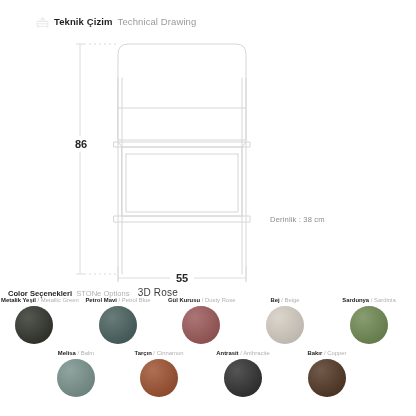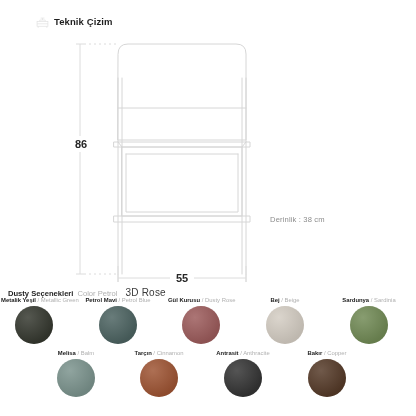--- a/index.html
+++ b/index.html
@@ -75,20 +75,21 @@
   <span class="ico">
     <svg viewBox="0 0 24 22" width="13" height="12">
       <g fill="none" stroke="#9d9d9d" stroke-width="1.3">
         <rect x="2" y="8" width="20" height="9"></rect>
         <path d="M2 12.5h20M7 8V5.5h10V8M12 5.5V2M8.5 2h7"></path>
         <path d="M4 17v3M20 17v3"></path>
       </g>
     </svg>
   </span>
   <span class="ttl">Teknik Çizim</span>
+  <span class="sub">Technical Drawing</span>
 </div>
 
 <div class="drawing">
 <svg width="416" height="255" viewBox="0 0 416 255" xmlns="http://www.w3.org/2000/svg">
 
   <g fill="none" stroke="#d6d6d6" stroke-width="1" stroke-linejoin="round" stroke-linecap="round">
 
     <path d="M118 24 Q118 14 128 14 L236 14 Q246 14 246 24 L246 110 L118 110 Z"></path>
 
     <path d="M118 78 L246 78"></path>
@@ -130,22 +131,22 @@
     <path d="M246 244 L246 252"></path>
   </g>
   <rect x="170" y="240" width="24" height="16" fill="#ffffff"></rect>
   <text class="dimtext" x="182" y="252" text-anchor="middle">55</text>
 
   <text class="depthtext" x="270" y="192">Derinlik : 38 cm</text>
 </svg>
 </div>
 
 <div class="colors-head">
-  <span class="tr">Dusty Seçenekleri</span>
-  <span class="en">Color Petrol</span>
+  <span class="tr">Color Seçenekleri</span>
+  <span class="en">STONe Options</span>
   <span class="brand">3D Rose</span>
 </div>
 
 <div class="swatch-grid">
   <div class="swatch-row">
     <div class="swatch" style="left: 1px;">
       <div class="lbl"><b>Metalik Yeşil</b><span> / </span><span>Metallic Green</span></div>
       <div class="dot" style="background: rgb(53, 56, 47);"></div>
     </div>
     <div class="swatch" style="left: 85px;">

